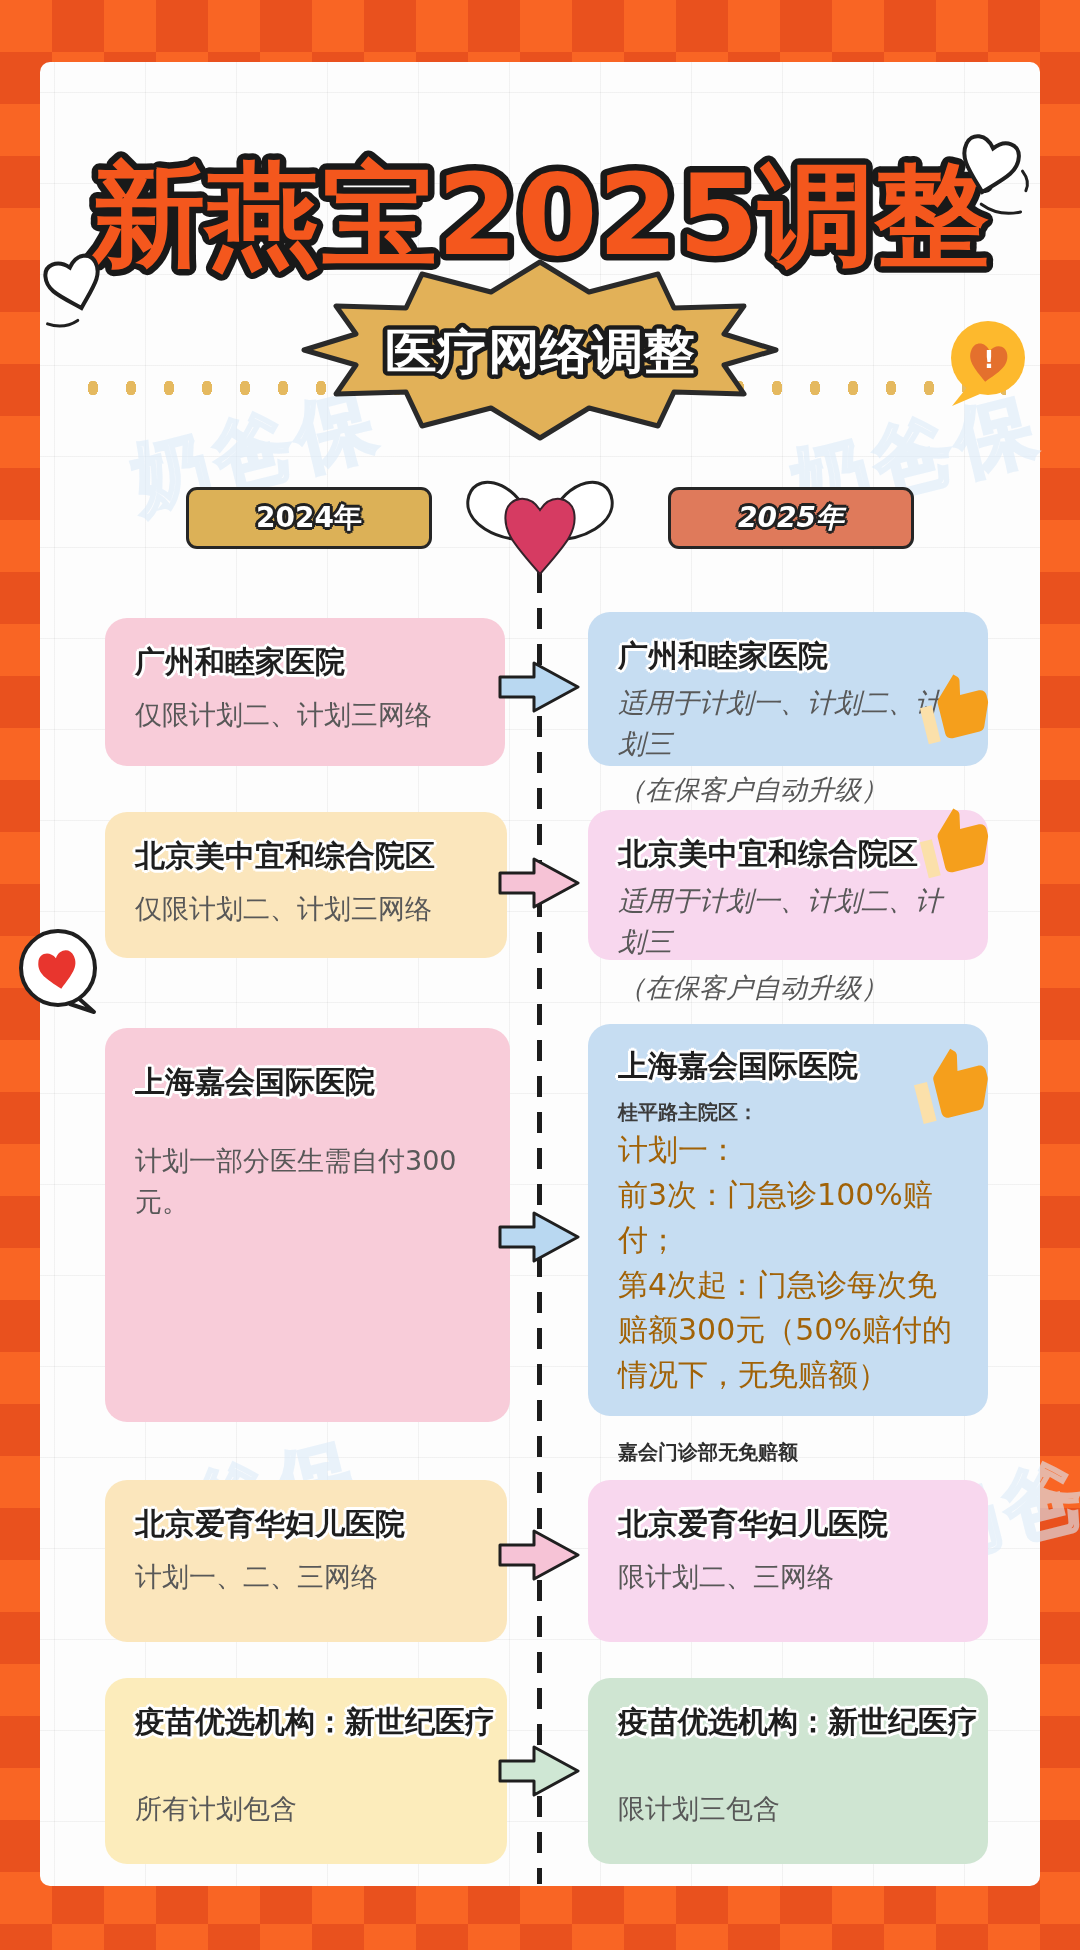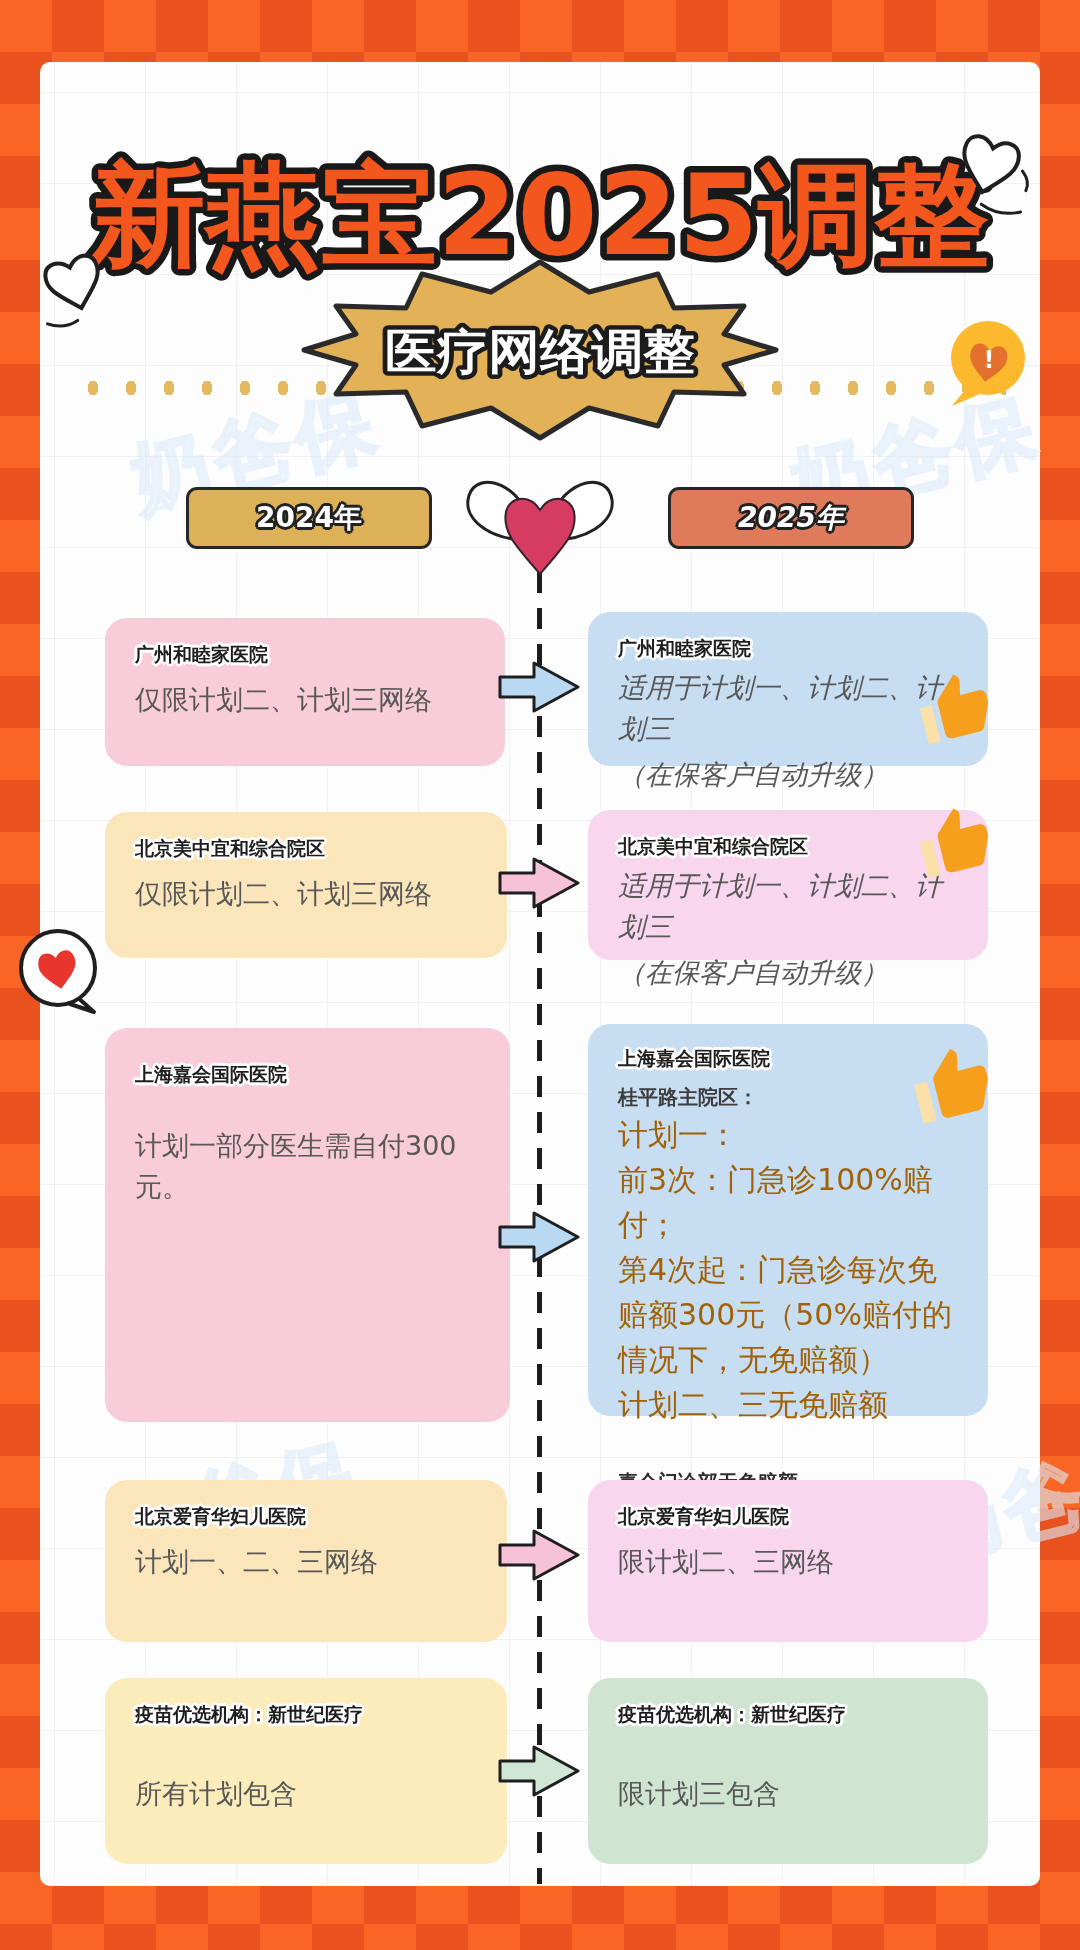--- a/index.html
+++ b/index.html
@@ -33,21 +33,21 @@
   }
   .badge{
     position:absolute;top:487px;width:246px;height:62px;box-sizing:border-box;
     border:3px solid #262626;border-radius:11px;z-index:3;
     display:flex;align-items:center;justify-content:center;
     font-size:28px;font-weight:bold;color:#fff;
     text-shadow:-2px -2px 0 #222,2px -2px 0 #222,-2px 2px 0 #222,2px 2px 0 #222,0 -3px 0 #222,0 3px 0 #222,-3px 0 0 #222,3px 0 0 #222;
   }
   .card{position:absolute;border-radius:22px;padding:24px 30px;box-sizing:border-box;z-index:2;}
   .card-title{
-    font-size:19px;font-weight:bold;color:#1e1e1e;white-space:nowrap;
+    font-size:30px;font-weight:bold;color:#1e1e1e;white-space:nowrap;
     text-shadow:-2px -2px 0 #fff,2px -2px 0 #fff,-2px 2px 0 #fff,2px 2px 0 #fff,0 -3px 0 #fff,0 3px 0 #fff,-3px 0 0 #fff,3px 0 0 #fff;
   }
   .card-body{font-size:27px;color:#585858;line-height:1.5;margin-top:12px;}
   .tight{margin-top:6px;font-style:italic;}
   .sub-bold{font-size:20px;color:#3c3c3c;font-weight:bold;line-height:1.5;margin-top:10px;}
   .line{font-size:30px;color:#a16207;line-height:1.5;}
   .foot-bold{font-size:20px;color:#2e2e2e;font-weight:bold;line-height:1.5;margin-top:40px;}
   .arrow{position:absolute;z-index:3;}
   .thumb{position:absolute;z-index:4;}
   svg text{font-family:"DejaVu Sans","Liberation Sans",sans-serif;}
@@ -158,21 +158,20 @@
   </div>
   <svg class="arrow" style="left:498px;top:1210px;" width="84" height="54" viewBox="0 0 84 54">
     <polygon points="2,17 36,17 36,3 80,27 36,51 36,37 2,37" fill="#b9d8f1" stroke="#1f1f1f" stroke-width="3" stroke-linejoin="round"></polygon>
   </svg>
   <div class="card" style="left:588px;top:1024px;width:400px;height:392px;background:#c6ddf2;padding-top:22px;">
     <div class="card-title">上海嘉会国际医院</div>
     <div class="sub-bold">桂平路主院区：</div>
     <div class="line">计划一：</div>
     <div class="line">前3次：门急诊100%赔付；</div>
     <div class="line">第4次起：门急诊每次免赔额300元（50%赔付的情况下，无免赔额）</div>
-    <div class="line">计划二、三无免赔额</div>
     <div class="foot-bold">嘉会门诊部无免赔额</div>
   </div>
   <svg class="thumb" style="left:912px;top:1046px;" width="80" height="80" viewBox="0 0 24 24">
     <g transform="rotate(-14 12 12)">
       <path d="M1 21h4V9H1v12z" fill="#fbe0aa"></path>
       <path d="M23 10c0-1.1-.9-2-2-2h-6.31l.95-4.57.03-.32c0-.41-.17-.79-.44-1.06L14.17 1 7.59 7.59C7.22 7.95 7 8.45 7 9v10c0 1.1.9 2 2 2h9c.83 0 1.54-.5 1.84-1.22l3.02-7.05c.09-.23.14-.47.14-.73v-2z" fill="#f59f1c"></path>
     </g>
   </svg>
 
   <div class="card" style="left:105px;top:1480px;width:402px;height:162px;background:#fbe6bc;">

